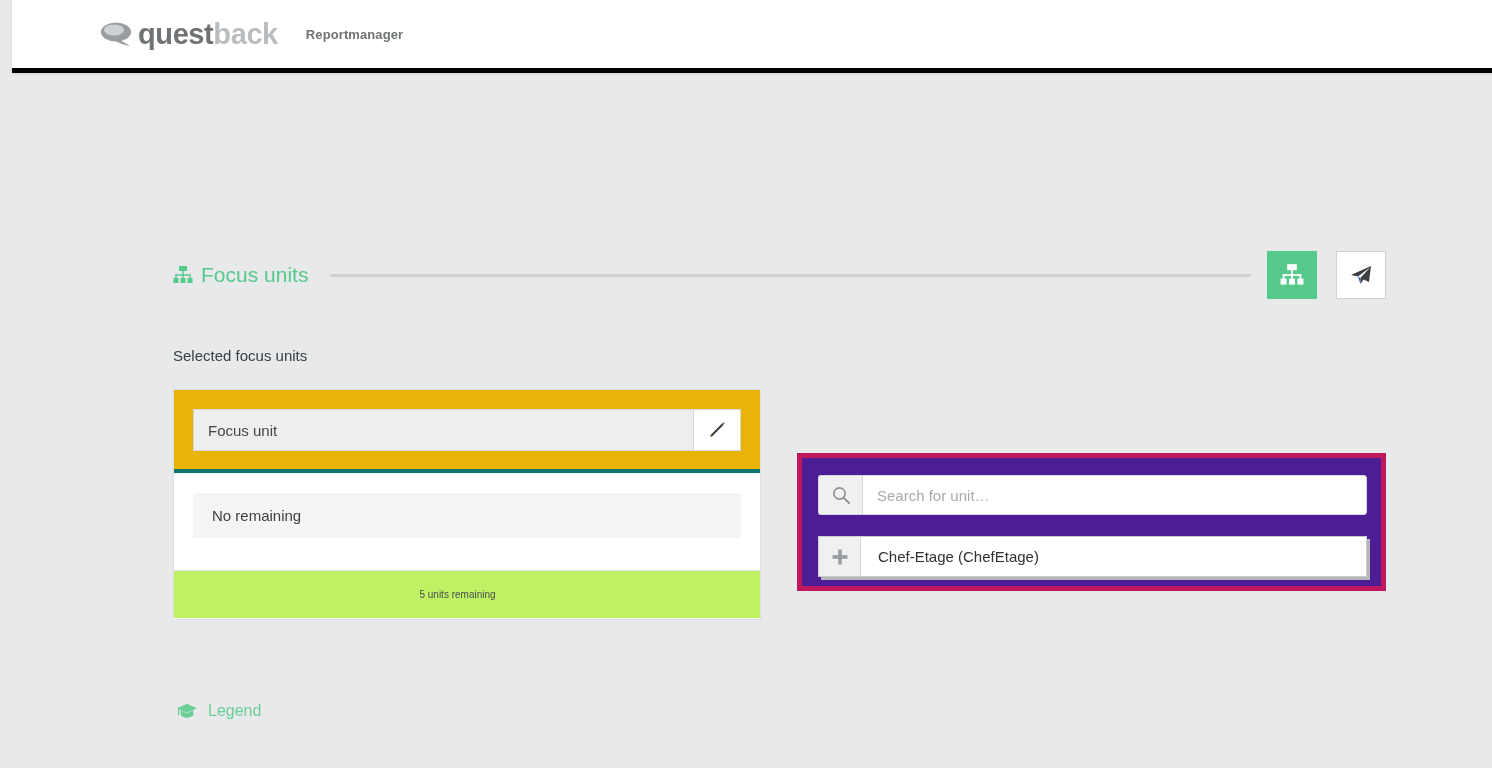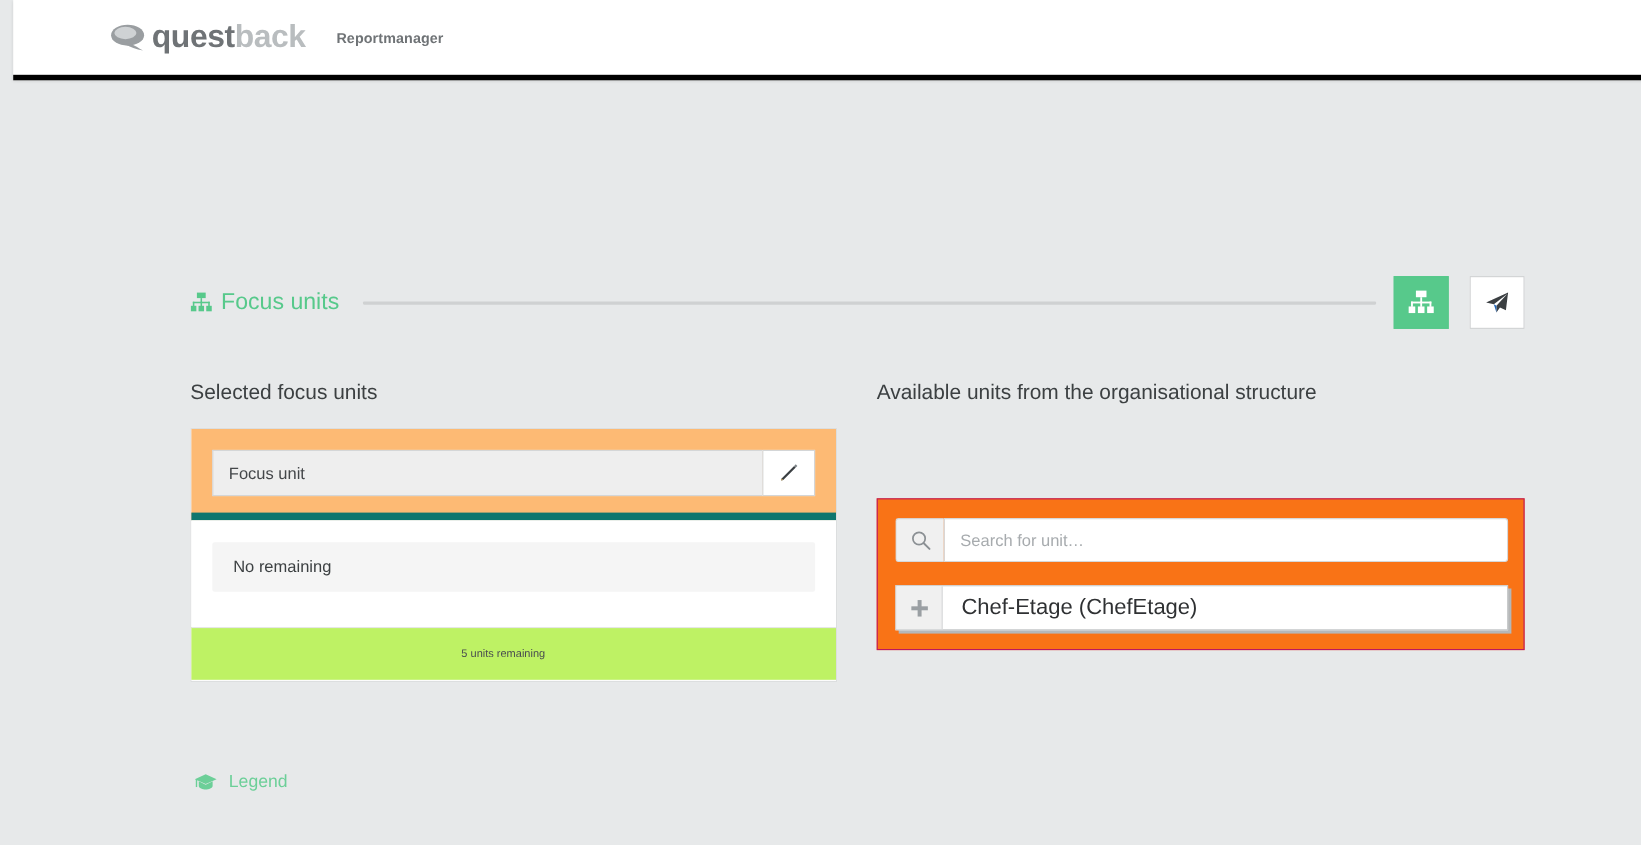--- a/index.html
+++ b/index.html
@@ -58,36 +58,36 @@
   .sq-btn {
     width: 50px; height: 48px; flex: 0 0 auto;
     display: flex; align-items: center; justify-content: center;
     border: 1px solid #cfd1d2;
   }
   .sq-btn.active { background: #57c98b; border-color: #57c98b; }
   .sq-btn.plain  { background: #ffffff; margin-left: 19px; }
 
   
   .col-head {
-    position: absolute; font-size: 19px; color: #3c4042;
+    position: absolute; font-size: 15px; color: #3c4042;
   }
   .col-head.left  { left: 173px; top: 288px; }
   .col-head.right { left: 797px; top: 288px; }
 
   
   .panel-left {
     position: absolute; left: 173px; top: 330px;
     width: 588px; height: 231px;
     background: #ffffff;
     border: 1px solid #dcdedf;
   }
   .pl-head {
-    height: 83px; background: #fdba74;
+    height: 83px; background: #eab308;
     padding: 19px 19px 0 19px;
-    border-bottom: 7px solid #0f766e;
+    border-bottom: 4px solid #0f766e;
   }
   .focus-row { display: flex; height: 42px; }
   .focus-input {
     flex: 1 1 auto; background: #eeeeee;
     border: 1px solid #d4d6d7; border-right: none;
     display: flex; align-items: center;
     padding-left: 14px;
     font-size: 15px; color: #44474a;
   }
   .pencil-btn {
@@ -119,22 +119,22 @@
     position: absolute; left: 176px; top: 643px;
     display: flex; align-items: center;
     color: #6ccf98; font-size: 16px;
   }
   .legend .cap { width: 22px; height: 18px; margin-right: 10px; }
 
   
   .panel-right {
     position: absolute; left: 797px; top: 394px;
     width: 589px; height: 138px;
-    background: #f97316;
-    border: 1px solid #be185d;
+    background: #4c1d95;
+    border: 5px solid #be185d;
     padding: 17px 14px 0 16px;
   }
   .search-row { display: flex; height: 40px; }
   .search-ico-box {
     width: 44px; background: #f0f0f0;
     border: 1px solid #d6d8d9; border-right: none;
     border-radius: 3px 0 0 3px;
     display: flex; align-items: center; justify-content: center;
   }
   .search-input {
@@ -155,21 +155,21 @@
     box-shadow: 3px 3px 0 0 #b5b7b8;
   }
   .plus-box {
     width: 42px; background: #f0f0f0;
     border-right: 1px solid #d6d8d9;
     display: flex; align-items: center; justify-content: center;
   }
   .tree-label {
     flex: 1 1 auto; display: flex; align-items: center;
     padding-left: 17px;
-    font-size: 20px; color: #2f3133;
+    font-size: 15px; color: #2f3133;
   }
 </style>
 </head>
 <body>
 
 <div class="topbar">
   <div class="brand">
     <svg class="brand-mark" viewBox="0 0 34 26">
       <ellipse cx="16" cy="11" rx="15" ry="9.5" fill="#9a9ea1"></ellipse>
       <ellipse cx="14" cy="9" rx="10" ry="5.6" fill="#cfd2d4"></ellipse>
@@ -215,21 +215,20 @@
 
     <div class="sq-btn plain">
       <svg width="24" height="24" viewBox="0 0 24 24">
         <path d="M22 3 L2 12 L9 13.6 L21.2 4.2 L11.4 15 L11.4 21 L14.6 16.6 L20 19 Z" fill="#3b3f42"></path>
         <path d="M9 13.6 L11.4 15 L11.4 21 Z" fill="#1f63b5"></path>
       </svg>
     </div>
   </div>
 
   <div class="col-head left">Selected focus units</div>
-  <div class="col-head right">Available units from the organisational structure</div>
 
   <div class="panel-left">
     <div class="pl-head">
       <div class="focus-row">
         <div class="focus-input">Focus unit</div>
         <div class="pencil-btn">
           <svg width="22" height="22" viewBox="0 0 24 24">
             <path d="M4.5 19.5 L6.6 19.0 L19.0 6.6 L17.4 5.0 L5.0 17.4 Z" fill="#3b3f42"></path>
             <path d="M17.4 5.0 L19.0 6.6 L20.6 5.0 L19.0 3.4 Z" fill="#7b8286"></path>
             <path d="M4.5 19.5 L5.0 17.4 L6.6 19.0 Z" fill="#c9a45a"></path>

